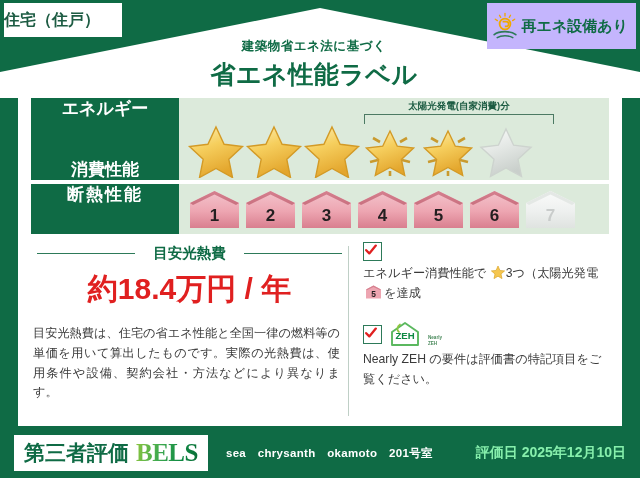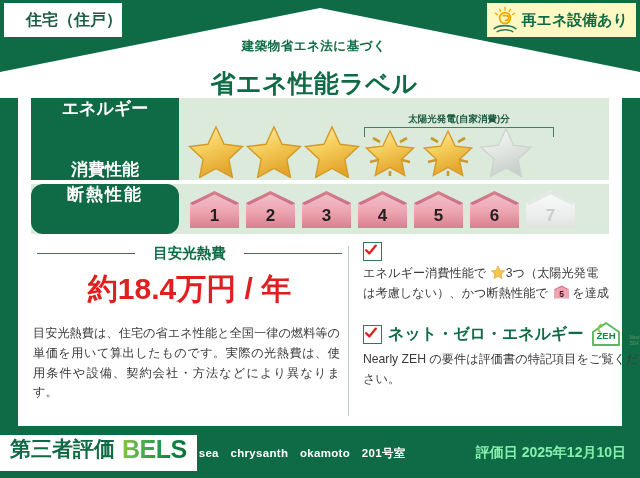--- a/index.html
+++ b/index.html
@@ -15,31 +15,31 @@
   #label-root{
     position:absolute;inset:0;
     background:#0f6b45;
   }
 
   
   .type-badge{
     position:absolute;left:4px;top:3px;
     width:118px;height:34px;
     background:#ffffff;
-    display:flex;align-items:center;justify-content:flex-end;
+    display:flex;align-items:center;justify-content:flex-start;
     font-size:16px;font-weight:bold;color:#1d5c43;
     letter-spacing:0px;
     z-index:6;
   }
 
   
   .renew-badge{
     position:absolute;right:4px;top:3px;
-    height:34px;
-    background:#fef9c3;
+    height:46px;
+    background:#c4b5fd;
     display:flex;align-items:center;
     padding:0 8px 0 4px;
     gap:3px;
     z-index:6;
   }
   .renew-badge .rb-text{
     font-size:15px;font-weight:bold;color:#0f6b45;
   }
   .sun-icon{width:28px;height:28px;display:block;}
 
@@ -52,21 +52,21 @@
     position:absolute;left:0;right:12px;top:40px;
     text-align:center;z-index:4;
   }
   .title-small{
     font-size:12.5px;font-weight:bold;color:#0f6b45;
     letter-spacing:0.5px;
     line-height:1.1;
   }
   .title-big{
     font-size:25px;font-weight:bold;color:#0f6b45;
-    letter-spacing:0.5px;margin-top:16px;line-height:1.1;
+    letter-spacing:0.5px;margin-top:7px;line-height:1.1;
   }
 
   
   .card{
     position:absolute;left:18px;right:18px;top:88px;bottom:52px;
     background:#ffffff;
     z-index:3;
   }
 
   
@@ -81,21 +81,21 @@
     background:#dceadb;
   }
   .row-label{
     background:#0f6b45;color:#ffffff;
     width:148px;flex:0 0 148px;
     display:flex;flex-direction:column;
     align-items:center;justify-content:space-between;
     font-weight:bold;line-height:1.25;
   }
   .row-energy .row-label{font-size:17px;}
-  .row-insul .row-label{font-size:17px;letter-spacing:2px;border-radius:12px;}
+  .row-insul .row-label{font-size:17px;letter-spacing:2px;}
   .row-value{
     flex:1;position:relative;
   }
 
   
   .stars{
     position:absolute;left:8px;right:4px;bottom:2px;
     display:flex;align-items:flex-end;
   }
   .star{width:58px;height:56px;display:block;flex:0 0 58px;}
@@ -103,21 +103,20 @@
   .star-sun svg{position:absolute;left:0;top:0;}
 
   
   .solar-note{
     position:absolute;left:185px;top:2px;width:190px;
     text-align:center;
   }
   .solar-note .sn-text{
     font-size:9.5px;font-weight:bold;color:#1d5c43;
     white-space:nowrap;
-    margin-top:13px;
   }
   .solar-bracket{
     height:9px;margin-top:1px;
     border-left:1.5px solid #4c7a63;
     border-right:1.5px solid #4c7a63;
     border-top:1.5px solid #4c7a63;
   }
 
   
   .grades{
@@ -201,36 +200,37 @@
     vertical-align:-2px;margin:0 2px;position:relative;
   }
   .zblock.second{margin-top:18px;}
 
   
   .footer{
     position:absolute;left:0;right:0;bottom:0;height:50px;
     z-index:5;display:flex;align-items:center;
   }
   .bels-box{
+    margin-left:14px;
     background:#ffffff;
     height:36px;
-    display:flex;align-items:flex-start;
-    padding:0 10px;gap:7px;
+    display:flex;align-items:center;
+    padding:0 10px;gap:7px;font-family:Liberation Serif, serif;
   }
   .bels-jp{
     font-size:21px;font-weight:bold;color:#0f6b45;letter-spacing:0px;
   }
   .bels-en{
     font-size:25px;font-weight:bold;letter-spacing:-0.5px;
     background:linear-gradient(100deg,#8dc63f 0%,#3faa4f 38%,#0f8a43 72%,#0a6b36 100%);
     -webkit-background-clip:text;background-clip:text;
     -webkit-text-fill-color:transparent;color:transparent;
   }
   .footer-addr{
-    margin-left:2px;
+    margin-left:18px;
     font-size:11.5px;color:#ffffff;font-weight:bold;
     letter-spacing:0.3px;
   }
   .footer-date{
     position:absolute;right:14px;
     font-size:14px;color:#86efac;font-weight:bold;
   }
 </style>
 </head>
 <body>
@@ -457,39 +457,37 @@
               </svg>
             </span>
           </div>
           <div class="zbody">
             <span>エネルギー消費性能で</span>
             <span class="inline-star">
               <svg width="14" height="14" viewBox="0 0 14 14">
                 <polygon points="7,1 8.9,5.4 13.6,5.9 10,9 11,13.6 7,11.2 3,13.6 4,9 0.4,5.9 5.1,5.4" fill="#f5c64f" stroke="#dba62b" stroke-width="0.7"></polygon>
               </svg>
             </span><span>3つ（太陽光発電</span><br>
-            <span>は考慮しない）、かつ断熱性能で</span>
             <span class="inline-grade">
               <svg width="17" height="14" viewBox="0 0 17 14">
                 <polygon points="8.5,0.6 16,4.4 16,13.4 1,13.4 1,4.4" fill="#eda5b1"></polygon>
                 <polygon points="8.5,0.6 16,4.4 14.8,5.1 8.5,2 2.2,5.1 1,4.4" fill="#d5808f"></polygon>
                 <text x="8.5" y="12" font-size="8.4" font-weight="bold" text-anchor="middle" fill="#231f20" font-family="Liberation Sans, sans-serif">5</text>
               </svg>
             </span><span>を達成</span>
           </div>
         </div>
 
         <div class="zblock second">
           <div class="zhead">
             <span class="checkbox">
               <svg width="12" height="12" viewBox="0 0 12 12">
                 <path d="M1.2 6.2 L4.3 9.4 L10.8 1.6" fill="none" stroke="#e02020" stroke-width="2.3" stroke-linecap="round" stroke-linejoin="round"></path>
               </svg>
             </span>
-            <span class="zh-text">ネット・ゼロ・エネルギー</span>
             <span class="zeh-logo">
               <svg width="34" height="26" viewBox="0 0 34 26">
                 <path d="M4 24 L4 11 L17 2 L30 11 L30 24 Z" fill="none" stroke="#5bb85f" stroke-width="1.9" stroke-linejoin="round"></path>
                 <path d="M12 3.5 C9 5.5 8.5 9 11 11" fill="none" stroke="#8dc63f" stroke-width="1.7" stroke-linecap="round"></path>
                 <text x="17" y="17.5" font-size="9.6" font-weight="bold" text-anchor="middle" fill="#0f8a43" font-family="Liberation Sans, sans-serif">ZEH</text>
               </svg>
             </span>
             <span class="zeh-sub">
               <span>Nearly</span><br>
               <span>ZEH</span>

